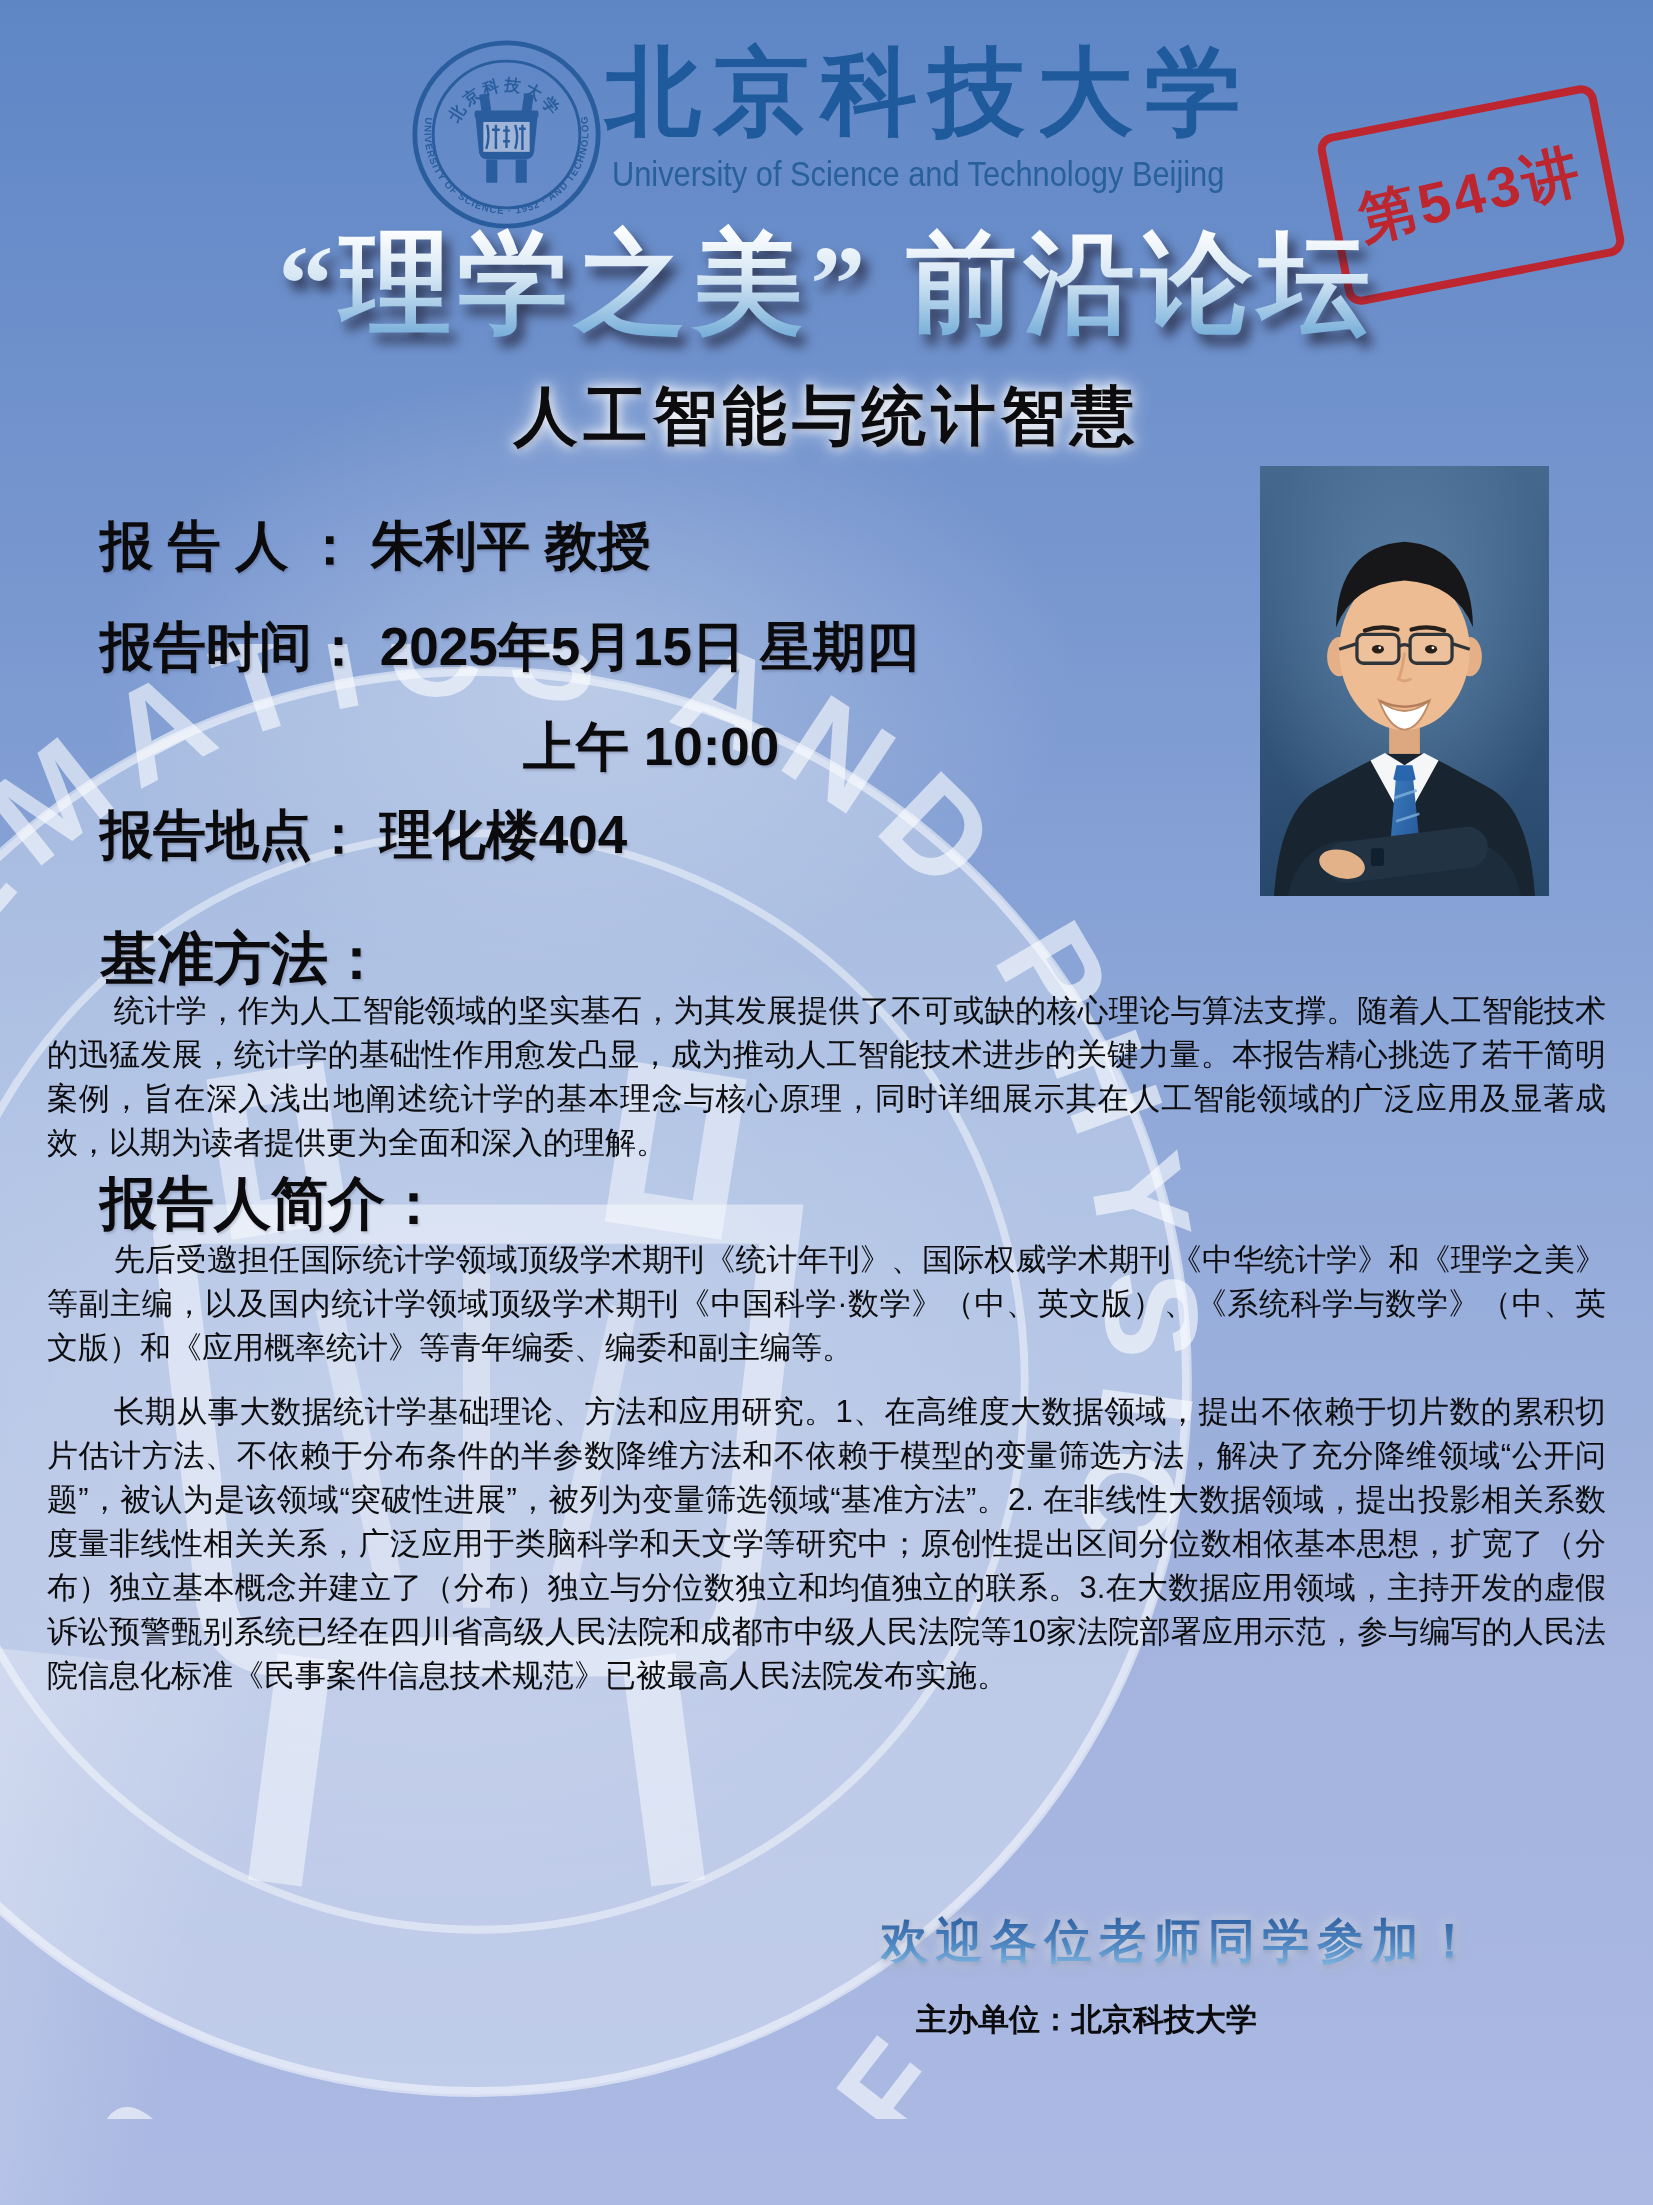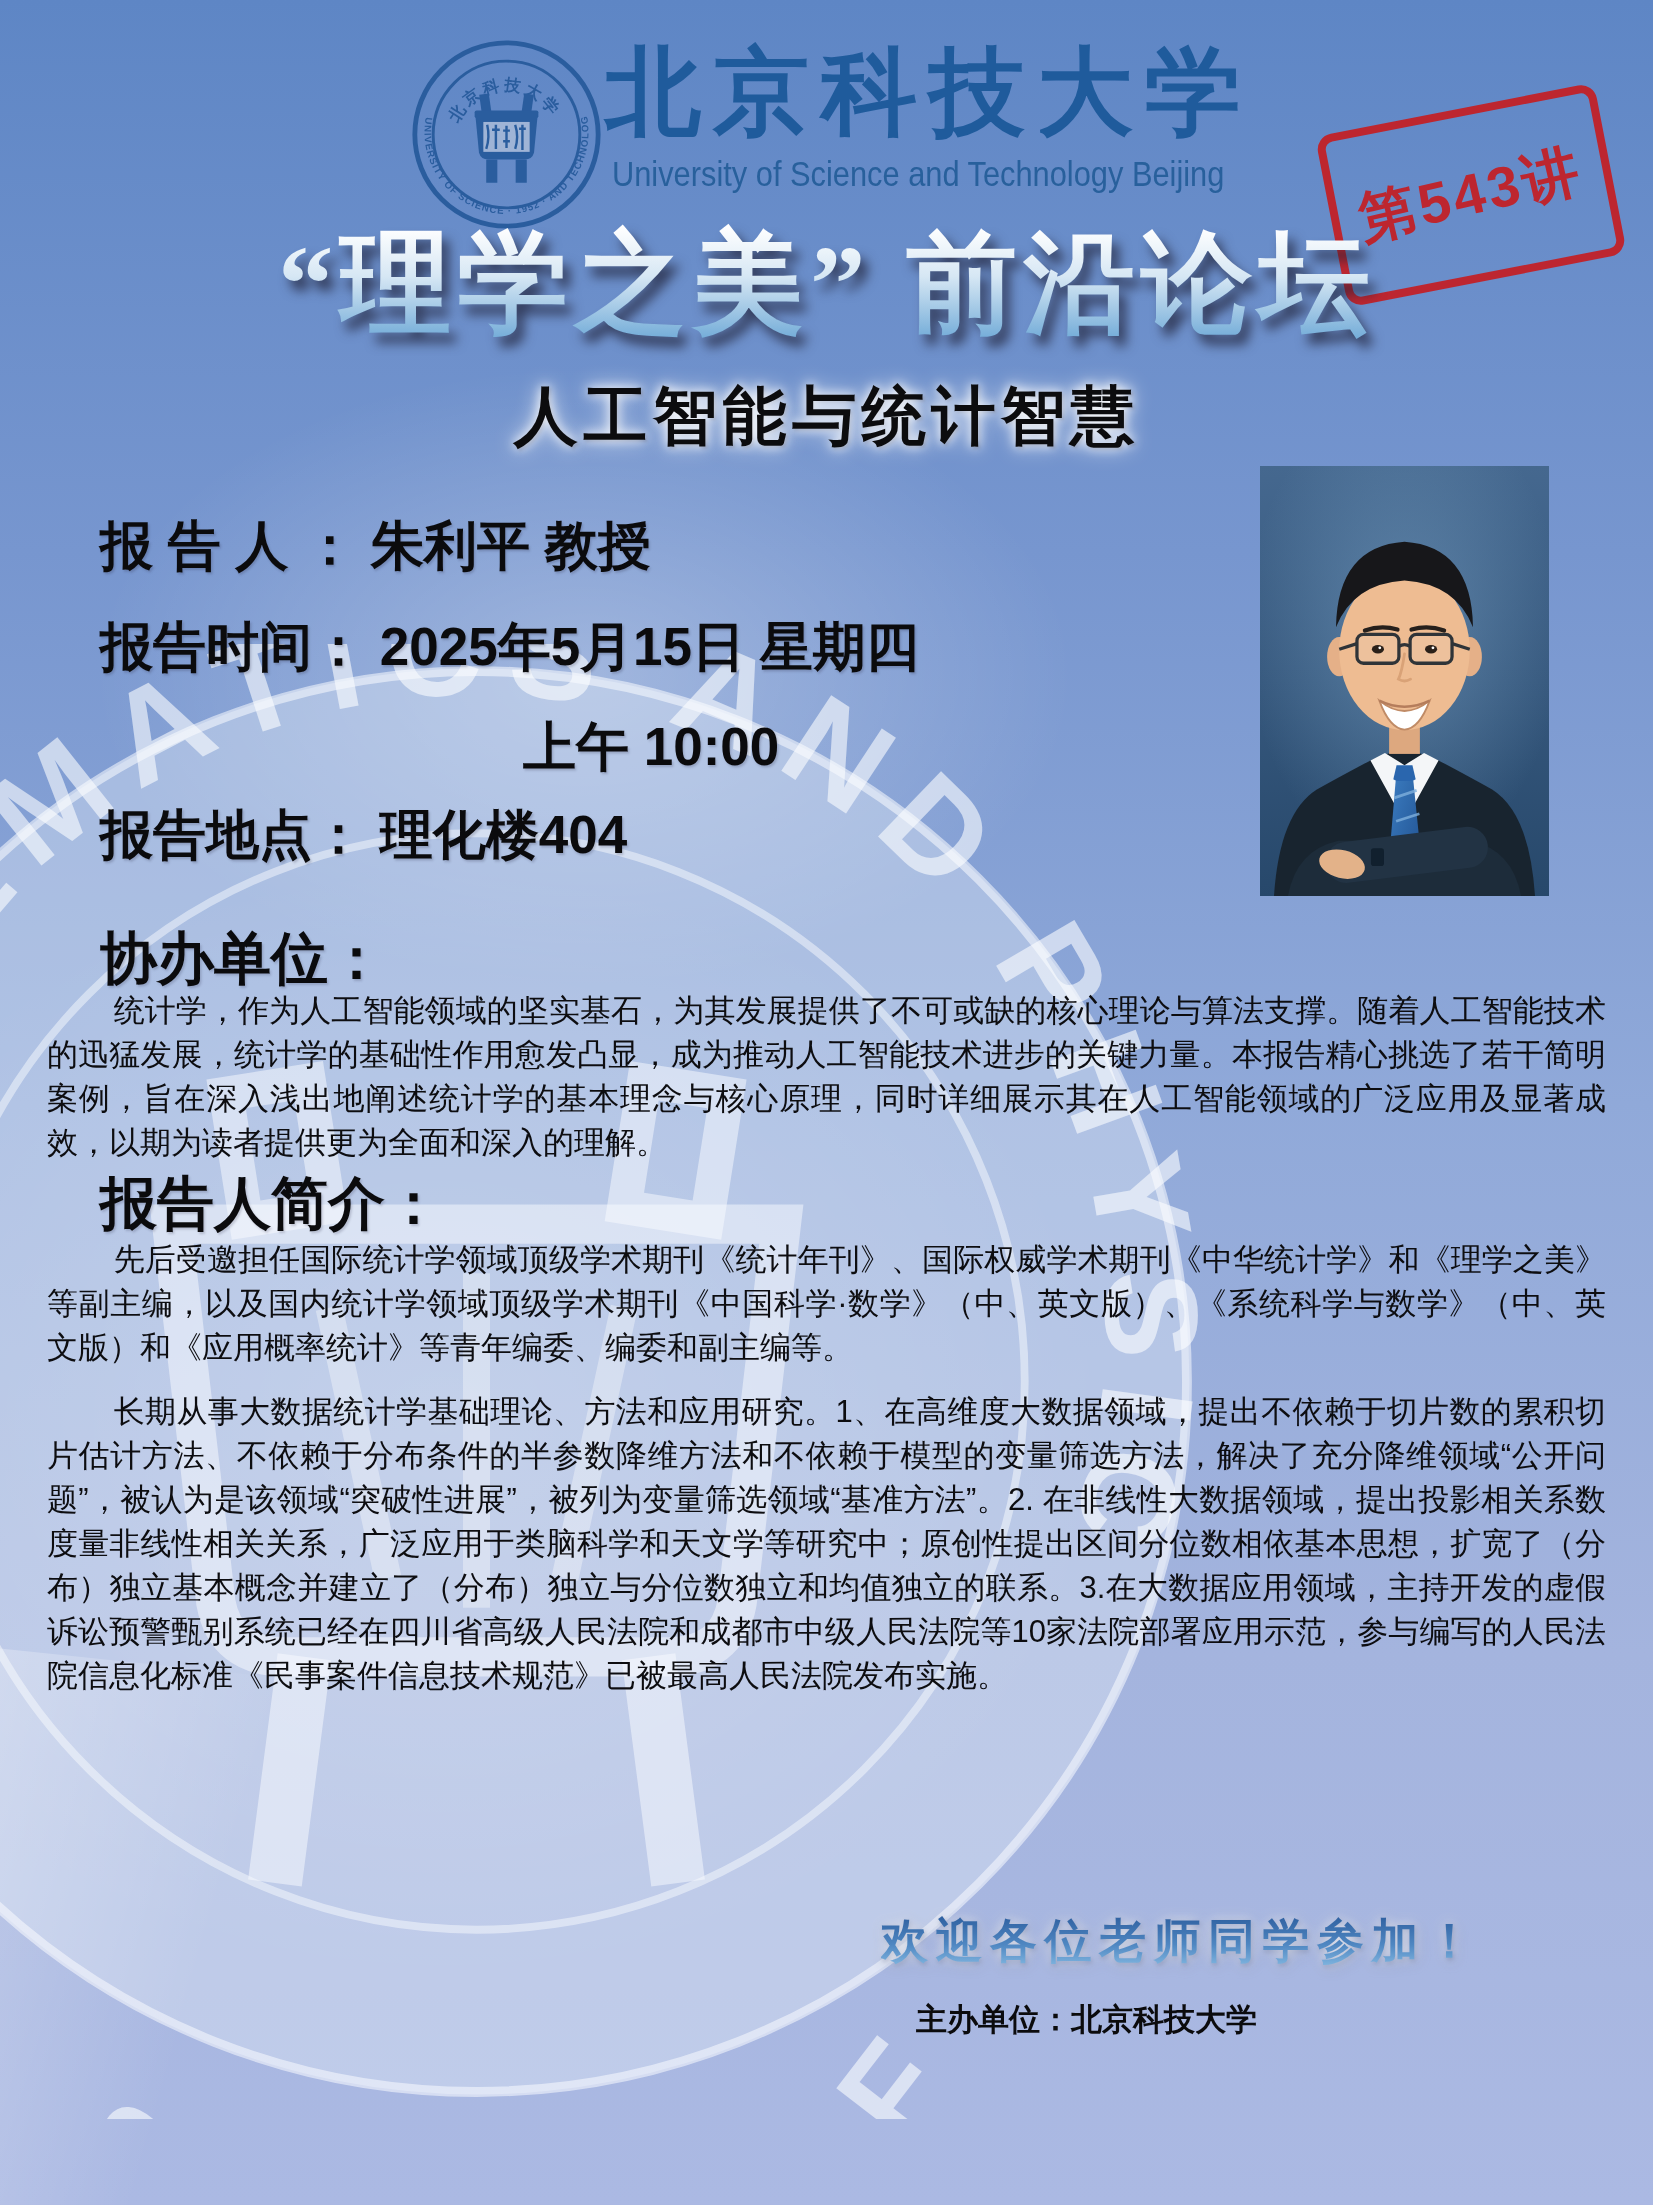--- a/index.html
+++ b/index.html
@@ -198,21 +198,21 @@
     </g>
     <ellipse cx="253" cy="392" rx="13" ry="9" fill="#2a2019"></ellipse>
     <ellipse cx="367" cy="392" rx="13" ry="9" fill="#2a2019"></ellipse>
     <circle cx="257" cy="389" r="3" fill="#fff"></circle>
       <circle cx="371" cy="389" r="3" fill="#fff"></circle>
     <path d="M310,402 Q304,442 297,456 Q310,464 323,456" stroke="#d9a277" stroke-width="6" fill="none" stroke-linecap="round"></path>
     <path d="M256,502 Q310,546 364,502 Q342,562 310,564 Q278,562 256,502 Z" fill="#ffffff" stroke="#c08b66" stroke-width="4"></path>
     <path d="M256,502 Q310,528 364,502" stroke="#b57d5c" stroke-width="5" fill="none"></path>
   </svg>
 
-  <div id="abs-h" class="abs sec-h">协办单位：</div>
+  <div id="abs-h" class="abs sec-h">基准方法：</div>
   <div id="bio-h" class="abs sec-h">报告人简介：</div>
 
   <div id="abs-p" class="abs body-block">
     <p>统计学，作为人工智能领域的坚实基石，为其发展提供了不可或缺的核心理论与算法支撑。随着人工智能技术的迅猛发展，统计学的基础性作用愈发凸显，成为推动人工智能技术进步的关键力量。本报告精心挑选了若干简明案例，旨在深入浅出地阐述统计学的基本理念与核心原理，同时详细展示其在人工智能领域的广泛应用及显著成效，以期为读者提供更为全面和深入的理解。</p>
   </div>
   <div id="bio-ps" class="abs body-block">
     <p>先后受邀担任国际统计学领域顶级学术期刊《统计年刊》、国际权威学术期刊《中华统计学》和《理学之美》等副主编，以及国内统计学领域顶级学术期刊《中国科学·数学》（中、英文版）、《系统科学与数学》（中、英文版）和《应用概率统计》等青年编委、编委和副主编等。</p>
     <p>长期从事大数据统计学基础理论、方法和应用研究。1、在高维度大数据领域，提出不依赖于切片数的累积切片估计方法、不依赖于分布条件的半参数降维方法和不依赖于模型的变量筛选方法，解决了充分降维领域“公开问题”，被认为是该领域“突破性进展”，被列为变量筛选领域“基准方法”。2. 在非线性大数据领域，提出投影相关系数度量非线性相关关系，广泛应用于类脑科学和天文学等研究中；原创性提出区间分位数相依基本思想，扩宽了（分布）独立基本概念并建立了（分布）独立与分位数独立和均值独立的联系。3.在大数据应用领域，主持开发的虚假诉讼预警甄别系统已经在四川省高级人民法院和成都市中级人民法院等10家法院部署应用示范，参与编写的人民法院信息化标准《民事案件信息技术规范》已被最高人民法院发布实施。</p>
   </div>
 

